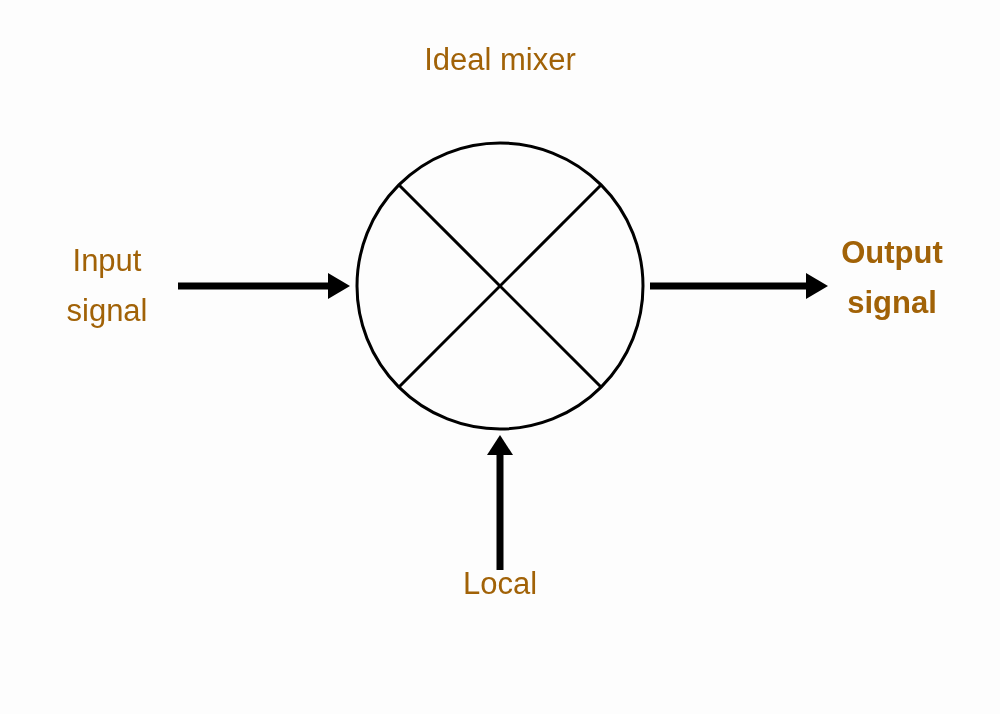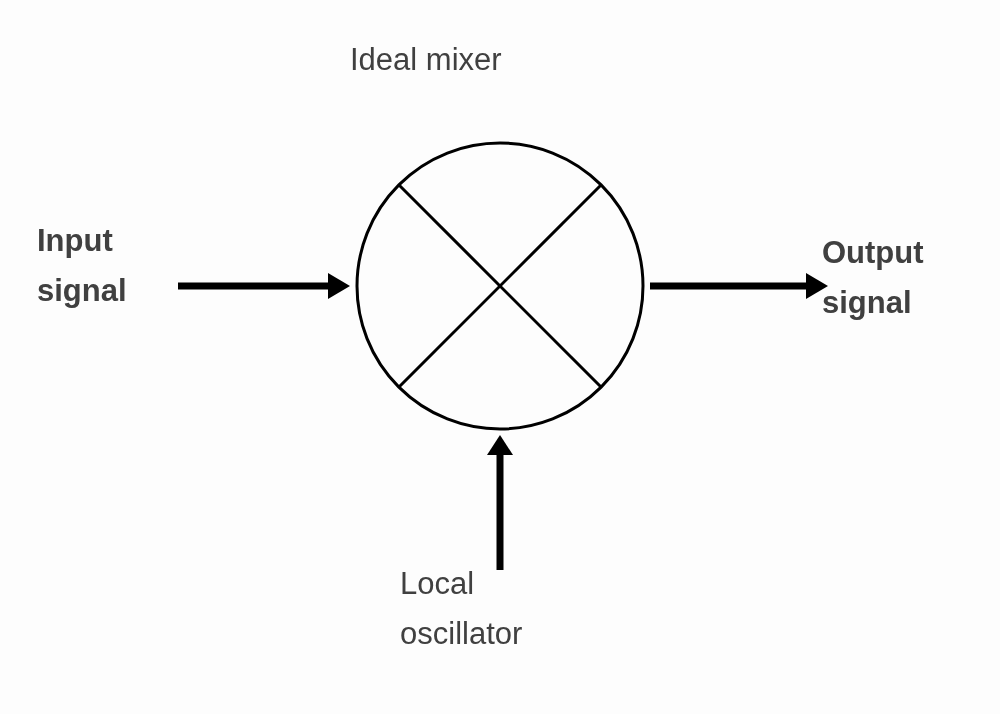--- a/index.html
+++ b/index.html
@@ -1,18 +1,18 @@
 <!DOCTYPE html>
 <html><head>
 <meta charset="utf-8">
 <style>
   html, body { margin:0; padding:0; background:#fdfdfd; }
   #stage { position:relative; width:1000px; height:714px; background:#fdfdfd; overflow:hidden; }
   svg { position:absolute; left:0; top:0; }
-  .label { position:absolute; font-family:"Liberation Sans", sans-serif; font-size:31px; line-height:50px; color:#404040; }
+  .label { position:absolute; font-family:"Liberation Sans", sans-serif; font-size:31px; line-height:50px; color:#a16207; text-align:center; }
   .label div { white-space:nowrap; }
 </style>
 </head>
 <body>
 
 <div id="stage">
   <svg width="1000" height="714" viewBox="0 0 1000 714">
     <g>
       <circle cx="500" cy="286" r="143" fill="none" stroke="#000" stroke-width="3"></circle>
       <line x1="399" y1="185" x2="601" y2="387" stroke="#000" stroke-width="3"></line>
@@ -28,25 +28,24 @@
     </g>
     <g>
       <line x1="500" y1="570" x2="500" y2="452" stroke="#000" stroke-width="7"></line>
       <polygon points="487,455 500,435 513,455" fill="#000"></polygon>
     </g>
   </svg>
 
   <div class="label" style="left:350px; top:35px; width:300px;">
     <div>Ideal mixer</div>
   </div>
-  <div class="label" style="left:37px; top:216px; width:140px;font-weight:bold;">
+  <div class="label" style="left:37px; top:236px; width:140px;">
     <div>Input</div>
     <div>signal</div>
   </div>
   <div class="label" style="left:822px; top:228px; width:140px;font-weight:bold;">
     <div>Output</div>
     <div>signal</div>
   </div>
   <div class="label" style="left:400px; top:559px; width:200px;">
     <div>Local</div>
-    <div>oscillator</div>
   </div>
 </div>
 
 </body></html>

